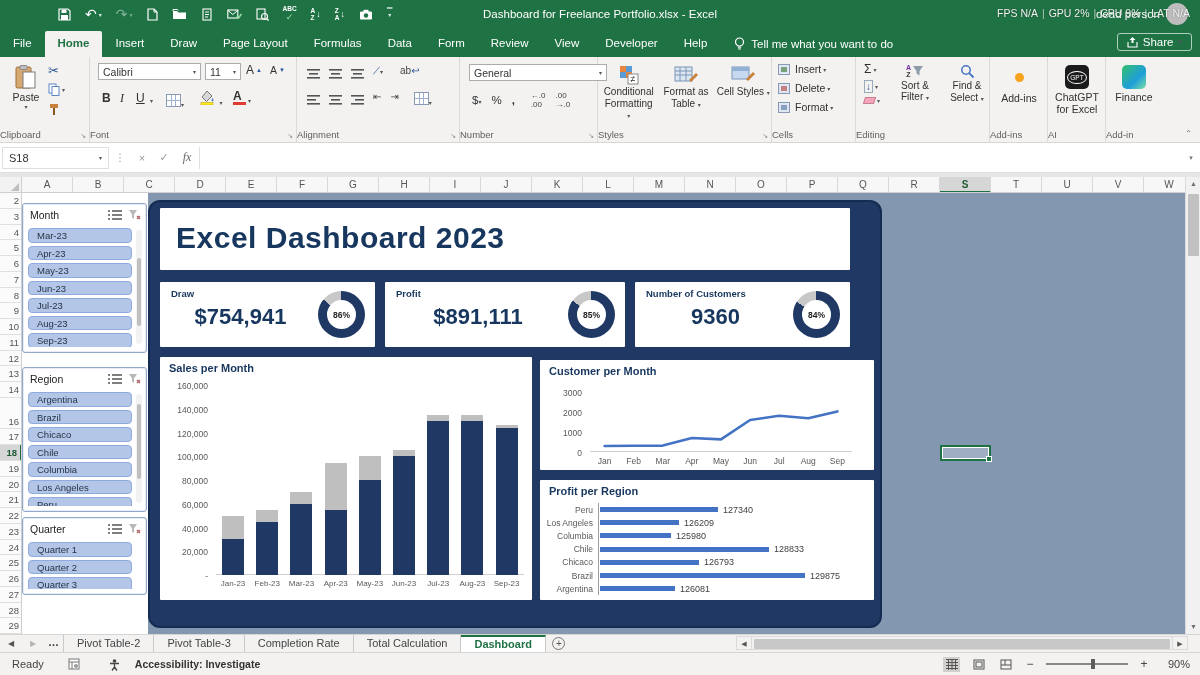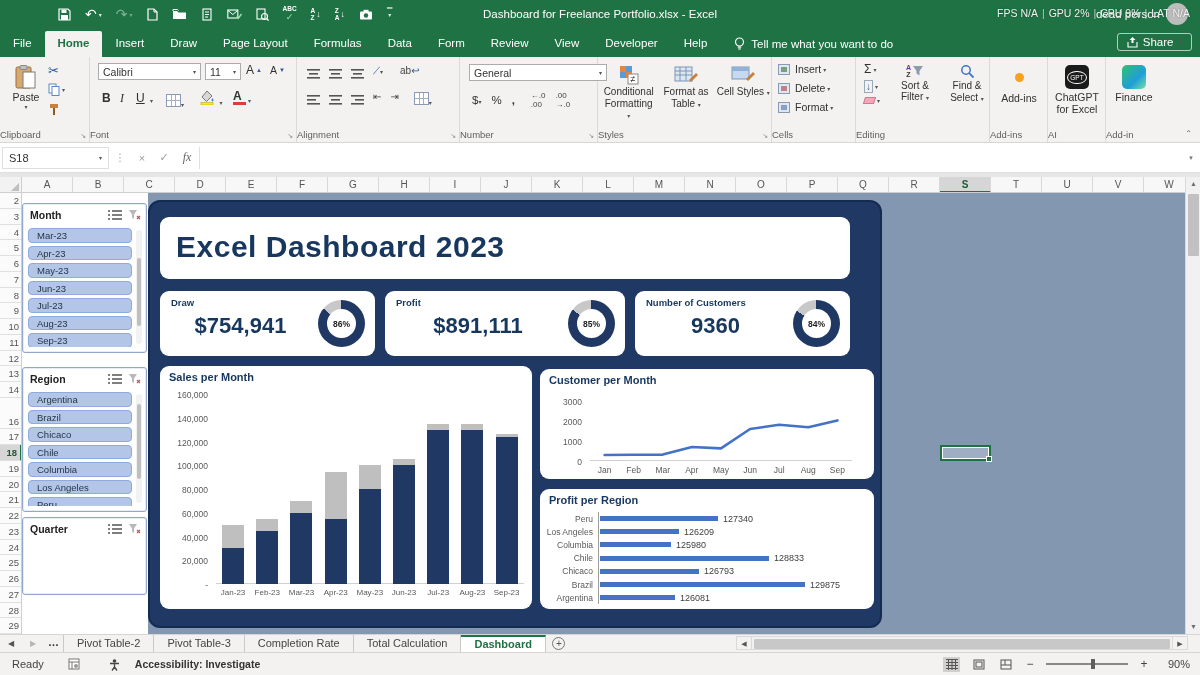--- a/index.html
+++ b/index.html
@@ -69,33 +69,33 @@
   #sel-cell:after { content:""; position:absolute; right:-3px; bottom:-3px; width:4px; height:4px; background:#1F7244; border:1px solid #fff; }
 
   
   #vscroll { position:absolute; left:1185px; top:177px; width:15px; height:457px; background:#F1F1F1; border-left:1px solid #DADADA; }
   #vscroll .arr { position:absolute; left:0; width:15px; height:14px; color:#707070; font-size:7px; text-align:center; line-height:14px; }
   #vs-thumb { position:absolute; left:2px; top:17px; width:11px; height:62px; background:#C1C1C1; border-radius:1px; }
 
   
   .slicer { position:absolute; background:#fff; border:1.5px solid #8FA8CC; border-radius:3px; box-shadow:0 0 0 1px #E8EDF5 inset; }
   .slicer-head { display:flex; align-items:center; height:20px; padding:2px 4px 0 7px; }
-  .slicer-title { font-size:10.5px; font-weight:bold; color:#222; flex:1; }
+  .slicer-title { font-size:10.5px; font-weight:normal; color:#222; flex:1; }
   .slicer-ico { width:16px; height:14px; margin-left:3px; display:flex; align-items:center; justify-content:center; }
   .slicer-items { position:absolute; left:5px; right:14px; top:24px; bottom:5px; overflow:hidden; }
   .slicer-item { height:14.5px; margin-bottom:3px; background:#B4C6E7; border:1px solid #8FAADC; border-radius:4px; font-size:9.5px; color:#1F3042; line-height:13px; padding-left:8px; }
   .slicer-scroll { position:absolute; right:4px; top:26px; bottom:8px; width:6px; background:#F2F2F2; border-radius:3px; }
   .slicer-scroll .thumb { position:absolute; left:1px; width:4px; background:#BFBFBF; border-radius:2px; }
   #slicer-month  { left:22px; top:203px; width:125px; height:150px; }
   #slicer-region { left:22px; top:367px; width:125px; height:145px; }
   #slicer-quarter{ left:22px; top:517px; width:125px; height:78px; }
 
   
   #dash { position:absolute; left:148px; top:200px; width:734px; height:428px; background:#1F3864; border:2px solid #152C52; border-radius:12px; }
-  .card { position:absolute; background:#fff; border-radius:9px;margin-top:9px; }
+  .card { position:absolute; background:#fff; border-radius:1px; }
   #dash-title-card { left:10px; top:6px; width:690px; height:62px; }
   #dash-title { font-size:30px; font-weight:bold; color:#17375E; line-height:60px; padding-left:16px; letter-spacing:.5px; }
   .kpi-card { height:65px; top:80px; }
   .kpi-label { position:absolute; left:11px; top:6px; font-size:9.5px; font-weight:bold; color:#17375E; }
   .kpi-value { position:absolute; left:12px; top:22px; right:66px; font-size:22px; font-weight:bold; color:#17375E; text-align:center; white-space:nowrap; }
   .donut { position:absolute; right:10px; top:9px; width:47px; height:47px; border-radius:50%; }
   .donut:after { content:""; position:absolute; left:9px; top:9px; width:29px; height:29px; border-radius:50%; background:#fff; }
   .donut-pct { position:absolute; inset:0; display:flex; align-items:center; justify-content:center; font-size:8.5px; font-weight:bold; color:#222; z-index:1; }
   .chart-title { position:absolute; left:9px; top:5px; font-size:11px; font-weight:bold; color:#17375E; }
 
@@ -859,20 +859,25 @@
             <path d="M4 2h10M4 6h10M4 10h10" stroke="#555" stroke-width="1.4"></path>
           </svg>
         </span>
       <span class="slicer-ico">
           <svg width="13" height="12" viewBox="0 0 13 12">
             <path d="M1 1 H9 L6 5.5 V10 L4 8.5 V5.5 Z" fill="#B9B9B9"></path>
             <path d="M9 7l3 3M12 7l-3 3" stroke="#B06262" stroke-width="1.3"></path>
           </svg>
         </span>
     </div>
+    <div class="slicer-items">
+        <div class="slicer-item">Quarter 1</div>
+        <div class="slicer-item">Quarter 2</div>
+        <div class="slicer-item">Quarter 3</div>
+      </div>
   </div>
 
   <div id="vscroll">
     <div class="arr" style="top:0">▲</div>
     <div id="vs-thumb"></div>
     <div class="arr" style="bottom:0">▼</div>
   </div>
 
   <div id="tabbar">
     <div class="tb-nav">◀</div>

